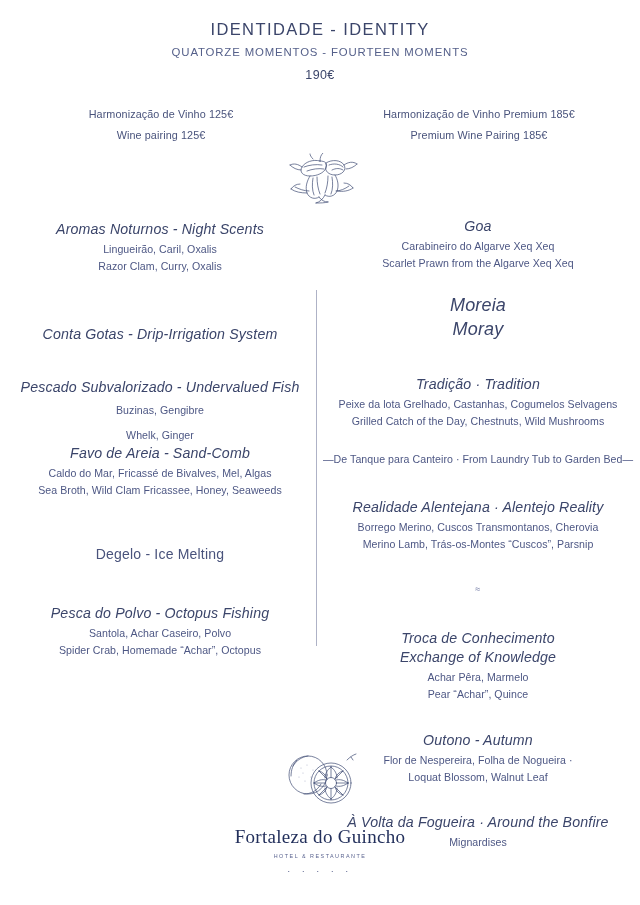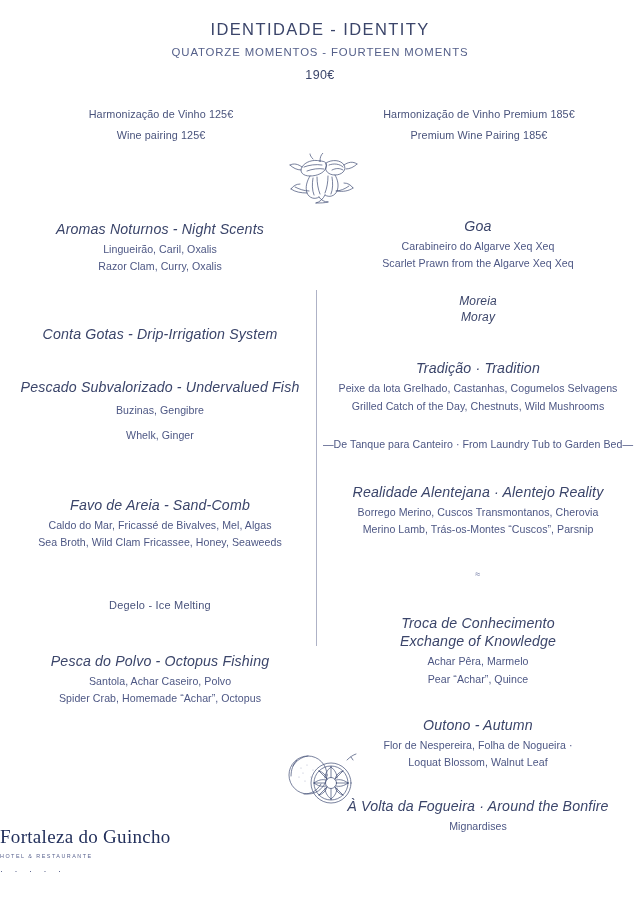--- a/index.html
+++ b/index.html
@@ -113,25 +113,25 @@
     padding: 0 18px;
   }
   .dish-name {
     font-style: italic;
     font-size: 14.2px;
     color: #3b456a;
     line-height: 1.28;
     letter-spacing: 0.15px;
   }
   .dish-name.small {
-    font-size: 12px;
+    font-size: 18px;
   }
   .dish-name.plain {
     font-style: normal;
-    font-size: 11px;
+    font-size: 14px;
     letter-spacing: 0.2px;
     color: #49537c;
     margin-top: 13px;
   }
   .dish-line {
     font-size: 10.6px;
     color: #4d5784;
     line-height: 1.62;
     margin-top: 3px;
     letter-spacing: 0.05px;
@@ -150,20 +150,21 @@
     color: #6b74a0;
     letter-spacing: 0.5px;
   }
 
   
   .footer {
     position: absolute;
     left: 0;
     right: 0;
     top: 826px;
+    text-align: center;
   }
   .logo {
     font-family: "Liberation Serif", serif;
     font-size: 19px;
     color: #23305c;
     letter-spacing: 0.3px;
   }
   .logo-sub {
     font-size: 5.4px;
     letter-spacing: 1.5px;
@@ -247,21 +248,21 @@
       <div class="dish" style="margin-top:50px">
         <div class="dish-name">Conta Gotas - Drip-Irrigation System</div>
       </div>
 
       <div class="dish" style="margin-top:34px">
         <div class="dish-name">Pescado Subvalorizado - Undervalued Fish</div>
         <div class="dish-line" style="margin-top:6px">Buzinas, Gengibre</div>
         <div class="dish-line" style="margin-top:8px">Whelk, Ginger</div>
       </div>
 
-      <div class="dish" style="margin-top:52px;padding:0 12px">
+      <div class="dish" style="padding:0 12px">
         <div class="dish-name">Favo de Areia - Sand-Comb</div>
         <div class="dish-line">Caldo do Mar, Fricassé de Bivalves, Mel, Algas</div>
         <div class="dish-line en">Sea Broth, Wild Clam Fricassee, Honey, Seaweeds</div>
       </div>
 
       <div class="dish" style="margin-top:46px">
         <div class="dish-name plain">Degelo  -  Ice Melting</div>
       </div>
 
       <div class="dish" style="margin-top:40px;padding:0 0">

